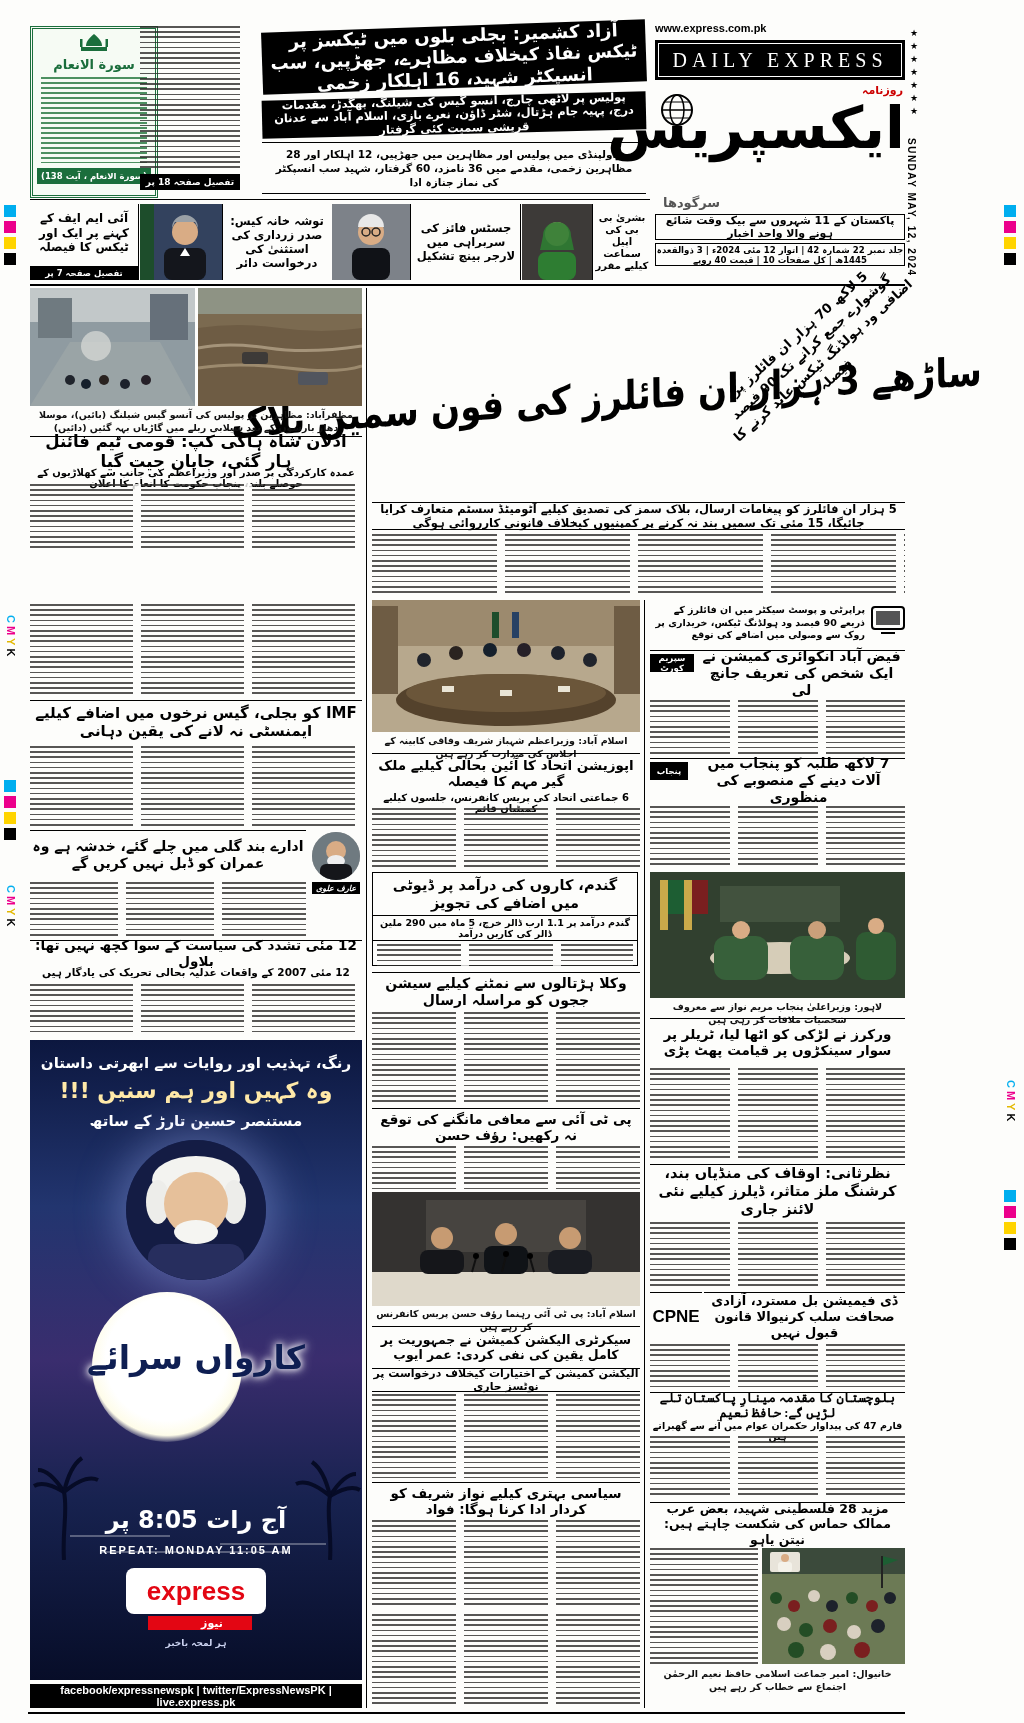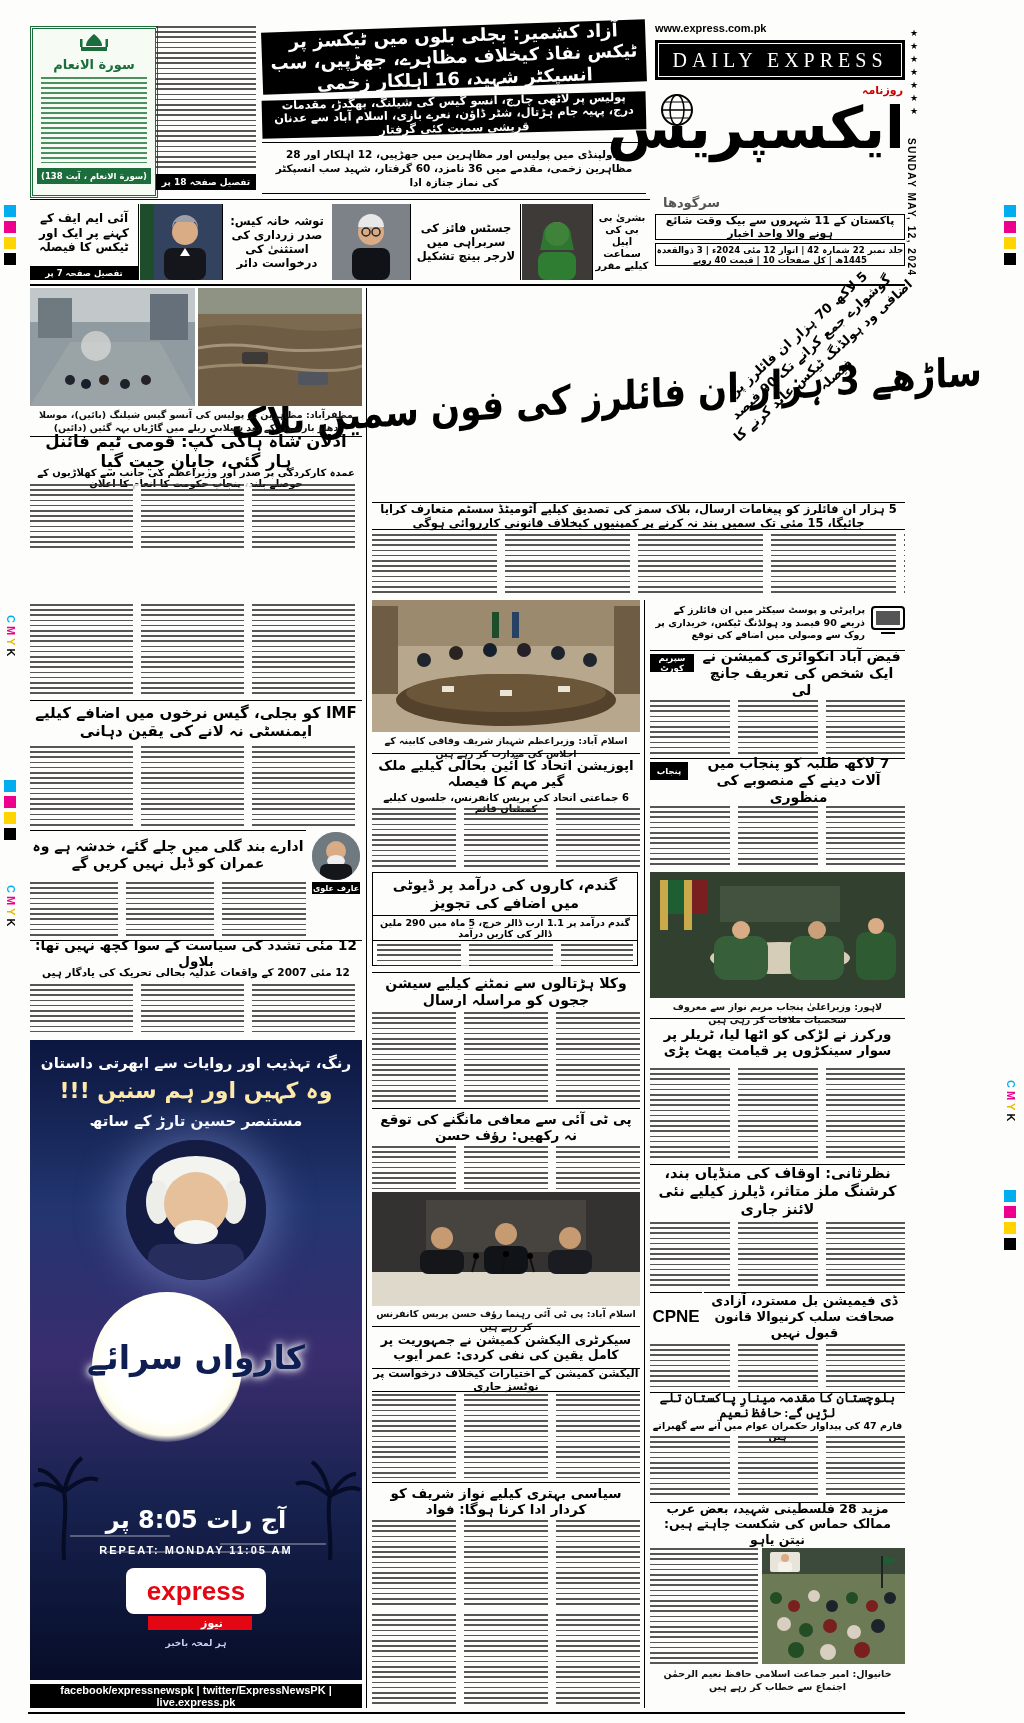--- a/index.html
+++ b/index.html
@@ -73,21 +73,21 @@
           <rect x="3" y="6" width="2.5" height="8" fill="#1b6e3c"></rect>
           <rect x="28.5" y="6" width="2.5" height="8" fill="#1b6e3c"></rect>
           <rect x="4" y="14" width="26" height="4" fill="#1b6e3c"></rect>
         </svg>
     </div>
     <div class="sub" style="font-size:13px;color:#1b6e3c;">سورة الانعام</div>
     <div class="greenlines" style="margin:5px 8px 0 8px;height:86px;"></div>
     <div class="chip" style="background:#1b6e3c;height:16px;font-size:8.5px;margin:5px 4px 0 4px;">(سورة الانعام ، آیت 138)</div>
   </div>
 
-  <div class="abs" style="left:156px;top:26px;width:100px;height:166px;">
+  <div class="abs" style="left:140px;top:26px;width:100px;height:166px;">
     <div class="txt" style="--cw:100px;height:144px;"></div>
     <div class="chip" style="height:16px;font-size:9px;margin-top:4px;">تفصیل صفحہ 18 پر</div>
   </div>
 
   <div class="abs" style="left:262px;top:26px;width:384px;height:172px;">
     <div class="bar" style="position:absolute;top:0;width:384px;height:62px;font-size:18px;transform:rotate(-2deg);padding:0 6px;box-sizing:border-box;">آزاد کشمیر: بجلی بلوں میں ٹیکسز پر ٹیکس نفاذ کیخلاف مظاہرے، جھڑپیں، سب انسپکٹر شہید، 16 اہلکار زخمی</div>
     <div class="bar" style="position:absolute;top:70px;width:384px;height:38px;font-size:11.5px;transform:rotate(-1.4deg);padding:0 6px;box-sizing:border-box;">پولیس پر لاٹھی چارج، آنسو گیس کی شیلنگ، بھگدڑ، مقدمات درج، پہیہ جام ہڑتال، شٹر ڈاؤن، نعرے بازی، اسلام آباد سے عدنان قریشی سمیت کئی گرفتار</div>
     <div class="sub" style="position:absolute;top:116px;width:384px;height:52px;font-size:10.5px;line-height:1.35;border-top:1.5px solid #000;border-bottom:1.5px solid #000;display:flex;align-items:center;padding:0 4px;box-sizing:border-box;">راولپنڈی میں پولیس اور مظاہرین میں جھڑپیں، 12 اہلکار اور 28 مظاہرین زخمی، مقدمے میں 36 نامزد، 60 گرفتار، شہید سب انسپکٹر کی نماز جنازہ ادا</div>
   </div>
 
@@ -202,21 +202,21 @@
   <div class="abs txt" style="--cw:103px;left:30px;top:746px;width:332px;height:80px;"></div>
   <div class="abs hl rt" style="left:30px;top:830px;width:276px;height:48px;font-size:14px;">ادارے بند گلی میں چلے گئے، خدشہ ہے وہ عمران کو ڈبل نہیں کریں گے</div>
   <div class="abs ph round" style="left:312px;top:832px;width:48px;height:48px;">
     <svg viewBox="0 0 48 48">
         <rect width="48" height="48" fill="#6f7a80"></rect>
         <circle cx="24" cy="19" r="10" fill="#d9ac85"></circle>
         <ellipse cx="24" cy="29" rx="9" ry="6" fill="#eee"></ellipse>
         <rect x="8" y="32" width="32" height="16" rx="6" fill="#15161a"></rect>
       </svg>
   </div>
-  <div class="abs chip" style="left:312px;top:882px;width:48px;height:12px;font-size:8px;">عارف علوی</div>
+  <div class="abs chip" style="left:312px;top:882px;width:48px;height:12px;font-size:8px;font-style:italic;">عارف علوی</div>
   <div class="abs txt" style="--cw:88px;left:30px;top:882px;width:276px;height:54px;"></div>
   <div class="abs hl rt" style="left:30px;top:940px;width:332px;height:24px;font-size:13.5px;">12 مئی تشدد کی سیاست کے سوا کچھ نہیں تھا: بلاول</div>
   <div class="abs sub" style="left:30px;top:966px;width:332px;font-size:10.5px;">12 مئی 2007 کے واقعات عدلیہ بحالی تحریک کی یادگار ہیں</div>
   <div class="abs txt" style="--cw:103px;left:30px;top:984px;width:332px;height:52px;"></div>
 
   <div class="abs ad" style="left:30px;top:1040px;width:332px;height:640px;">
     <div class="sub abs" style="top:14px;width:332px;font-size:15px;color:#fff;">رنگ، تہذیب اور روایات سے ابھرتی داستان</div>
     <div class="sub abs" style="top:38px;width:332px;font-size:22px;color:#ffe9a8;">وہ کہیں اور ہم سنیں !!!</div>
     <div class="sub abs" style="top:72px;width:332px;font-size:15px;color:#fff;">مستنصر حسین تارڑ کے ساتھ</div>
     <div class="abs round" style="left:96px;top:100px;width:140px;height:140px;box-shadow:0 0 42px 10px rgba(170,185,255,.35);">

